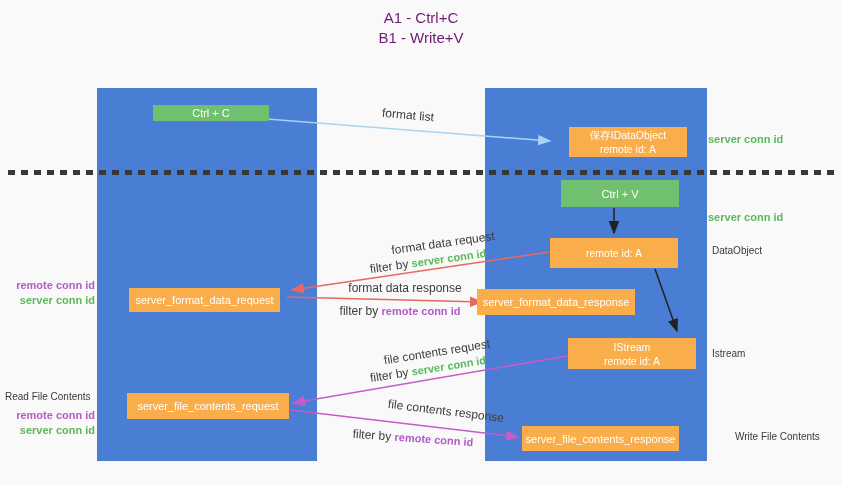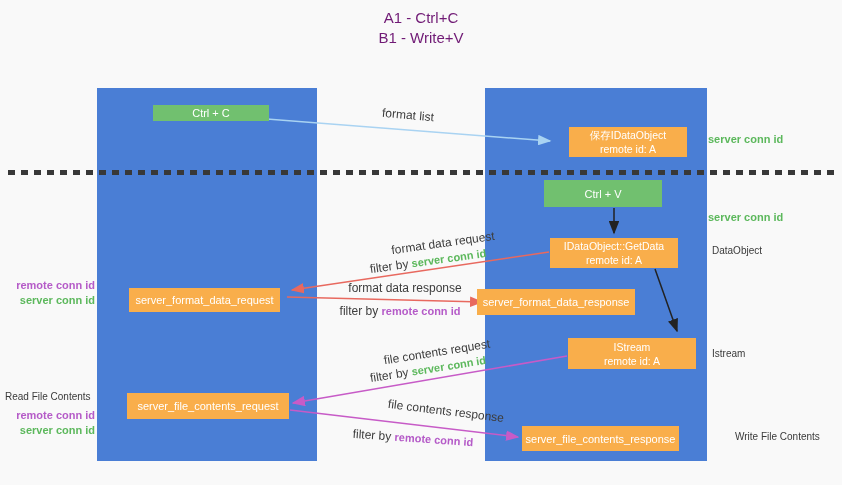--- a/index.html
+++ b/index.html
@@ -85,26 +85,25 @@
 
   <div class="node green" style="left:137px;top:105px;width:116px;height:16px;margin-left:16px;">
     <span>Ctrl + C</span>
   </div>
 
   <div class="node orange" style="left:555px;top:127px;width:118px;height:30px;font-size:10.5px;margin-left:14px;">
     <span>保存IDataObject</span>
     <span>remote id: A</span>
   </div>
 
-  <div class="node green" style="left:544px;top:180px;width:118px;height:27px;">
+  <div class="node green" style="left:561px;top:180px;width:118px;height:27px;">
     <span>Ctrl + V</span>
   </div>
 
   <div class="node orange" style="left:550px;top:238px;width:128px;height:30px;font-size:10.5px;">
-    <span>IDataObject::GetData</span>
     <span>remote id: A</span>
   </div>
 
   <div class="node orange" style="left:129px;top:288px;width:151px;height:24px;">
     <span>server_format_data_request</span>
   </div>
 
   <div class="node orange" style="left:477px;top:289px;width:158px;height:26px;">
     <span>server_format_data_response</span>
   </div>

